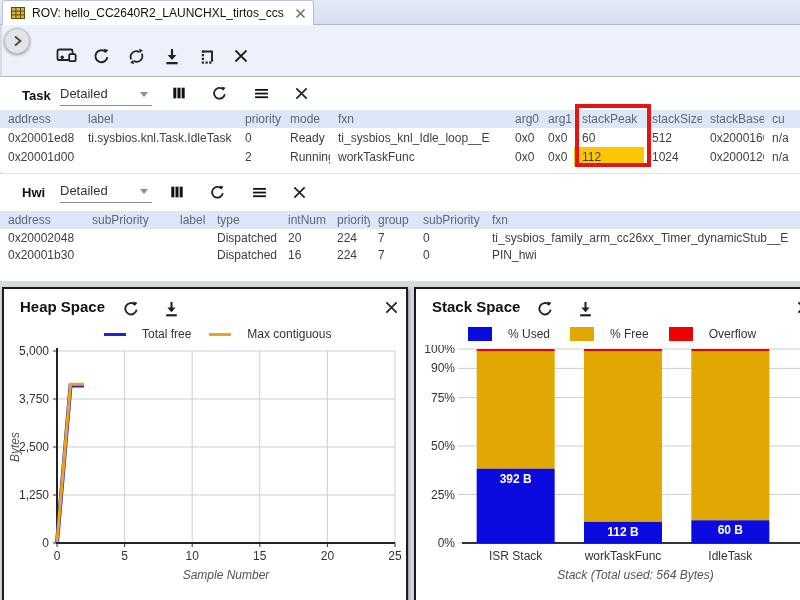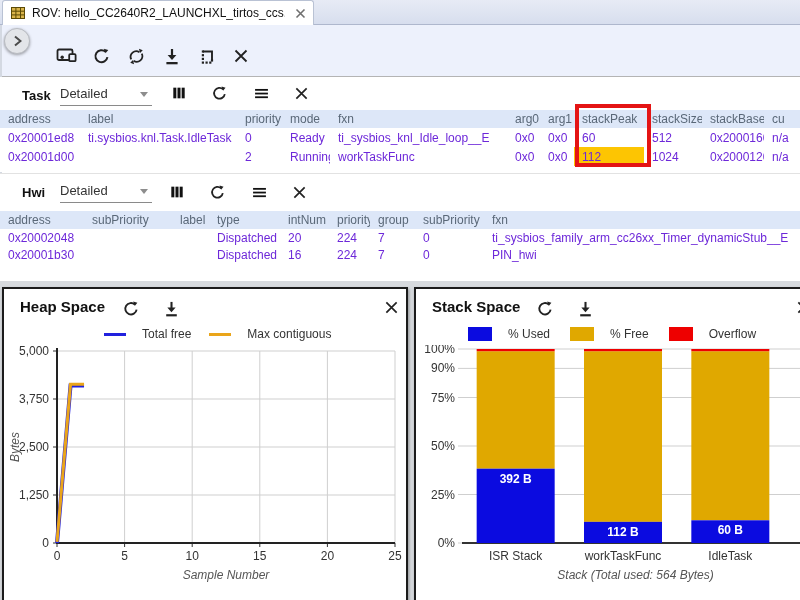--- a/index.html
+++ b/index.html
@@ -30,21 +30,21 @@
   .sec-title{position:absolute;left:22px;top:11px;font-size:13px;font-weight:bold;color:#111;}
   .dropdown{position:absolute;left:60px;top:9px;width:92px;font-size:13px;color:#333;
     border-bottom:1px solid #8a8a8a;padding-bottom:4px;cursor:pointer;}
   .caret{position:absolute;right:4px;top:6px;width:0;height:0;
     border-left:4px solid transparent;border-right:4px solid transparent;border-top:5px solid #8d8d8d;}
   .ctlico{position:absolute;top:7px;width:18px;height:18px;display:flex;align-items:center;justify-content:center;cursor:pointer;}
   table.rov{border-collapse:collapse;table-layout:fixed;width:800px;position:absolute;left:0;}
   .sec-task table.rov{top:33px;} .sec-hwi table.rov{top:37px;}
   table.rov th{background:#dde7f8;color:#5a6878;font-weight:normal;text-align:left;
     font-size:12px;height:18px;padding:1px 2px 1px 8px;white-space:nowrap;overflow:hidden;}
-  table.rov td{font-size:12px;color:#6d28d9;padding:0 2px 0 8px;white-space:nowrap;overflow:hidden;}
+  table.rov td{font-size:12px;color:#404040;padding:0 2px 0 8px;white-space:nowrap;overflow:hidden;}
   .sec-task td{height:19px;} .sec-hwi td{height:17px;}
   td.hl{background:#fdc502;}
   #redbox{position:absolute;left:575px;top:104px;width:76px;height:63px;
     border:4px solid #e41414;pointer-events:none;z-index:6;}
   
   .band{position:absolute;left:0;top:281px;width:800px;height:319px;background:#d7dade;}
   .panel{position:absolute;top:287px;height:344px;background:#fff;border:2px solid #1b1b1b;
     box-shadow:1px 2px 3px rgba(0,0,0,.35);}
   #heap-panel{left:2px;width:406px;}
   #stack-panel{left:414px;width:400px;}

